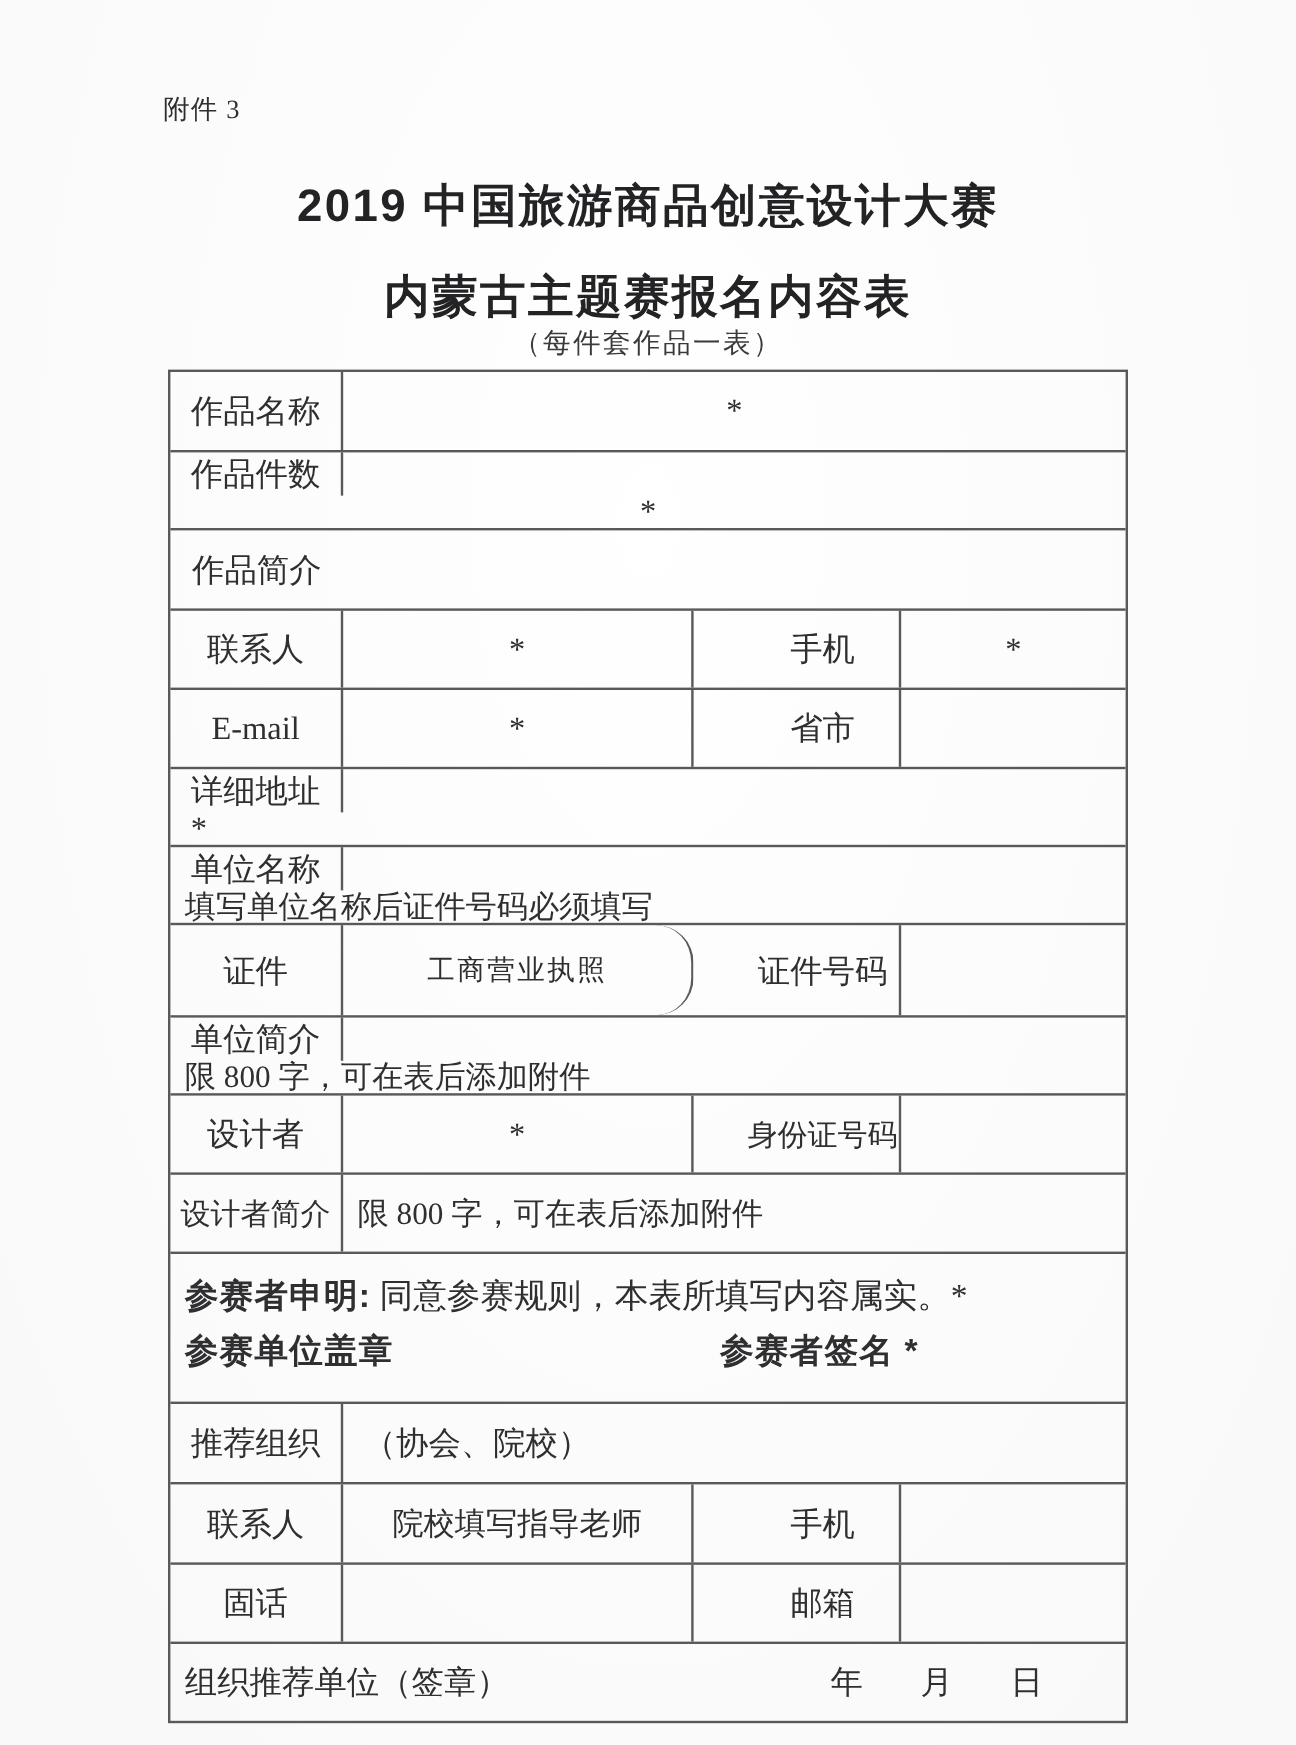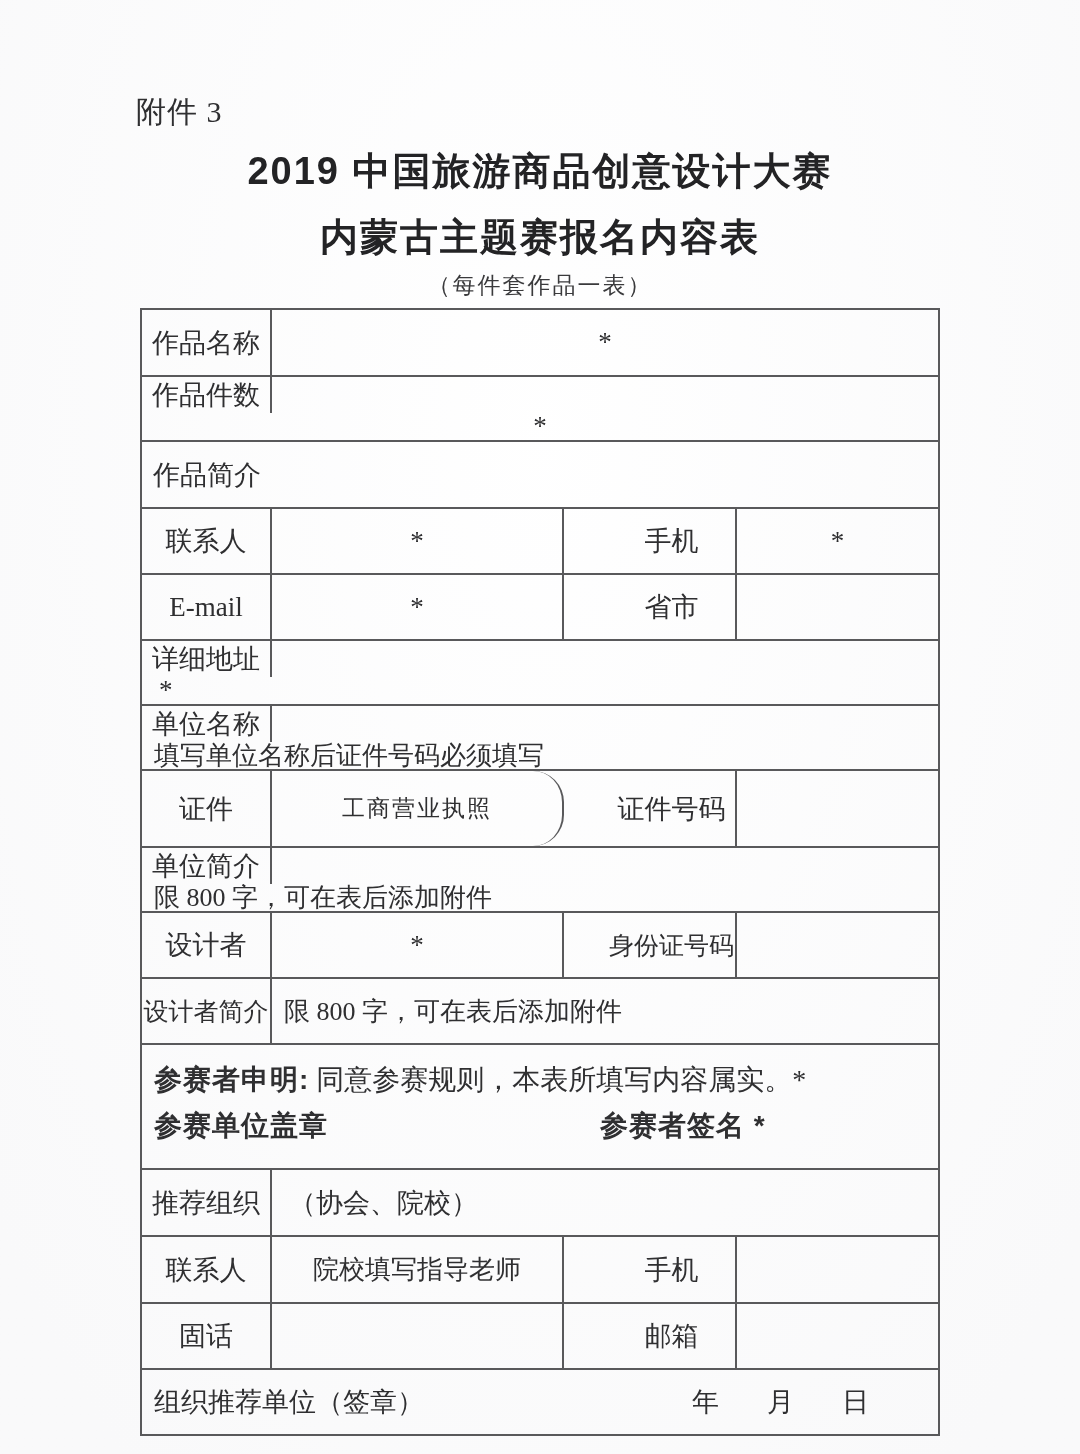--- a/index.html
+++ b/index.html
@@ -16,34 +16,34 @@
     position:relative;
     background:var(--bg);
   }
   .page{
     position:absolute;inset:0;
     background:
       radial-gradient(ellipse at 50% 30%, rgba(255,255,255,0.9) 0%, rgba(246,246,247,0.5) 90%),
       #fcfcfd;
   }
   .attachment{
-    position:absolute;left:136px;top:92px;
-    font-size:30px;letter-spacing:1px;
+    position:absolute;left:136px;top:76px;
+    font-size:22px;letter-spacing:1px;
   }
   .title{
     position:absolute;left:0;width:100%;
     text-align:center;
     font-family:"Liberation Sans","DejaVu Sans",sans-serif;
     font-weight:bold;
     font-size:38px;
     letter-spacing:2px;
     color:#232325;
   }
   .title-1{top:146px;}
-  .title-2{top:212px;}
+  .title-2{top:222px;}
   .subtitle{
     position:absolute;left:0;width:100%;
     text-align:center;
     font-size:23px;letter-spacing:2px;
     top:270px;color:#3a3a3c;
   }
   .form-table{
     position:absolute;left:140px;top:308px;width:800px;
     border:2px solid var(--line);
     background:transparent;
@@ -54,21 +54,21 @@
     position:relative;
   }
   .row:last-child{border-bottom:none;}
   .cell{
     display:flex;align-items:center;
     border-right:2px solid var(--line);
     font-size:27px;
     overflow:hidden;
   }
   .cell:last-child{border-right:none;}
-  .c1{width:130px;justify-content:center;}
+  .c1{width:144px;justify-content:center;}
   .c2{width:292px;}
   .c3{width:173px;justify-content:center;padding-left:44px;}
   .c4{flex:1;}
   .cmerge{flex:1;}
   .center{justify-content:center;}
   .left{justify-content:flex-start;padding-left:12px;}
   .left-wide{justify-content:flex-start;padding-left:17px;}
   .small-text{font-size:23px;letter-spacing:2px;border-radius:31px;}
   .h67{height:67px;} .h65{height:65px;flex-direction:column;} .h66{height:66px;}
   .h77{height:77px;} .h125{height:125px;} .h64{height:64px;}

